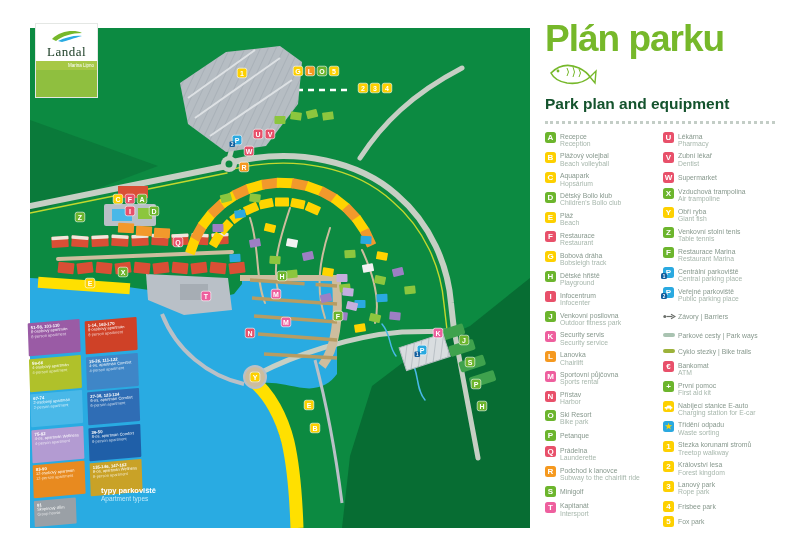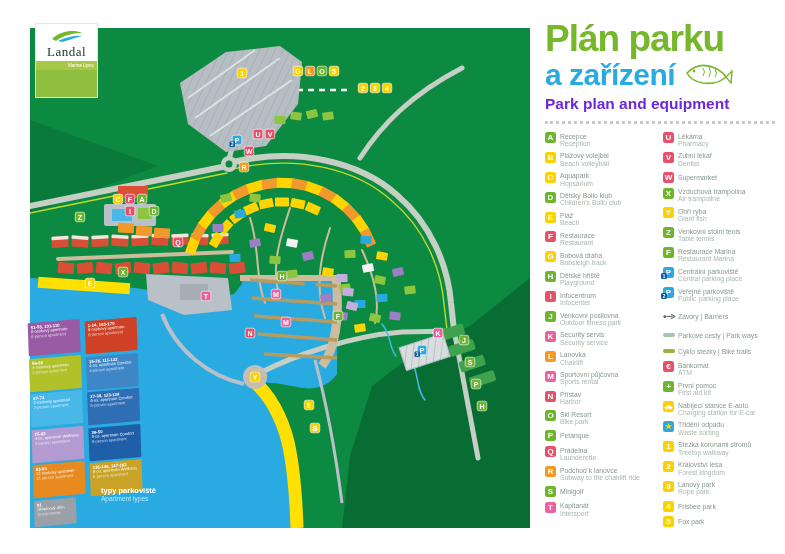--- a/index.html
+++ b/index.html
@@ -25,21 +25,21 @@
   .apt-en{font-size:4px;color:rgba(255,255,255,.72);line-height:4.8px;}
   .apt-title{position:absolute;left:101px;top:487px;line-height:8px;}
   .apt-title .t1{color:#ffffff;font-weight:bold;font-size:7.5px;}
   .apt-title .t2{color:#bfe9fa;font-size:6.5px;}
   
   .panel{position:absolute;left:533px;top:0;width:252px;height:554px;background:#ffffff;}
   .title-wrap{margin:20px 0 0 12px;}
   .title-1{color:#76b82a;font-size:37px;font-weight:bold;letter-spacing:-1px;line-height:38px;}
   .title-2-row{display:flex;align-items:center;gap:6px;}
   .title-2{color:#29abe2;font-size:30px;font-weight:bold;letter-spacing:-.5px;line-height:32px;}
-  .subtitle{color:#6d28d9;font-size:15.5px;font-weight:bold;margin-top:3px;}
+  .subtitle{color:#14532d;font-size:15.5px;font-weight:bold;margin-top:3px;}
   .dotline{width:230px;border-top:3px dotted #c3cdc6;margin:8px 0 8px 12px;}
   .legend{display:flex;margin-left:12px;}
   .leg-col1{width:118px;}
   .leg-col2{width:122px;}
   .leg-item{display:flex;align-items:flex-start;margin-bottom:4.8px;min-height:11px;}
   .leg-item.single{align-items:center;}
   .icon-cell{width:15px;flex:none;display:flex;align-items:center;position:relative;}
   .badge{width:11px;height:11px;border-radius:2.5px;color:#ffffff;font-size:8px;font-weight:bold;
          display:flex;align-items:center;justify-content:center;line-height:11px;}
   .badge-sub{position:absolute;left:-2px;top:6px;width:6px;height:6px;background:#135f9e;
@@ -462,21 +462,20 @@
     </div>
 <div class="apt-title">
   <div class="t1">typy parkoviště</div>
   <div class="t2">Apartment types</div>
 </div>
 
 <div class="panel">
   <div class="title-wrap">
     <div class="title-1">Plán parku</div>
     <div class="title-2-row">
-      <span class="title-2">a zařízení</span>
       <span>
         <svg width="52" height="30" viewBox="0 0 52 30">
           <path d="M6,15 Q18,3 34,10 Q42,14 45,19 Q36,27 22,25 Q10,23 6,15 Z" fill="none" stroke="#76b82a" stroke-width="1.6"></path>
           <path d="M45,19 L51,13 L50,25 Z" fill="none" stroke="#76b82a" stroke-width="1.4"></path>
           <circle cx="13" cy="13" r="1.4" fill="#76b82a"></circle>
           <path d="M22,10 q3,4 0,8 M28,9 q3,5 0,10 M34,11 q3,4 0,8" fill="none" stroke="#76b82a" stroke-width="1"></path>
         </svg>
       </span>
     </div>
     <div class="subtitle">Park plan and equipment</div>

